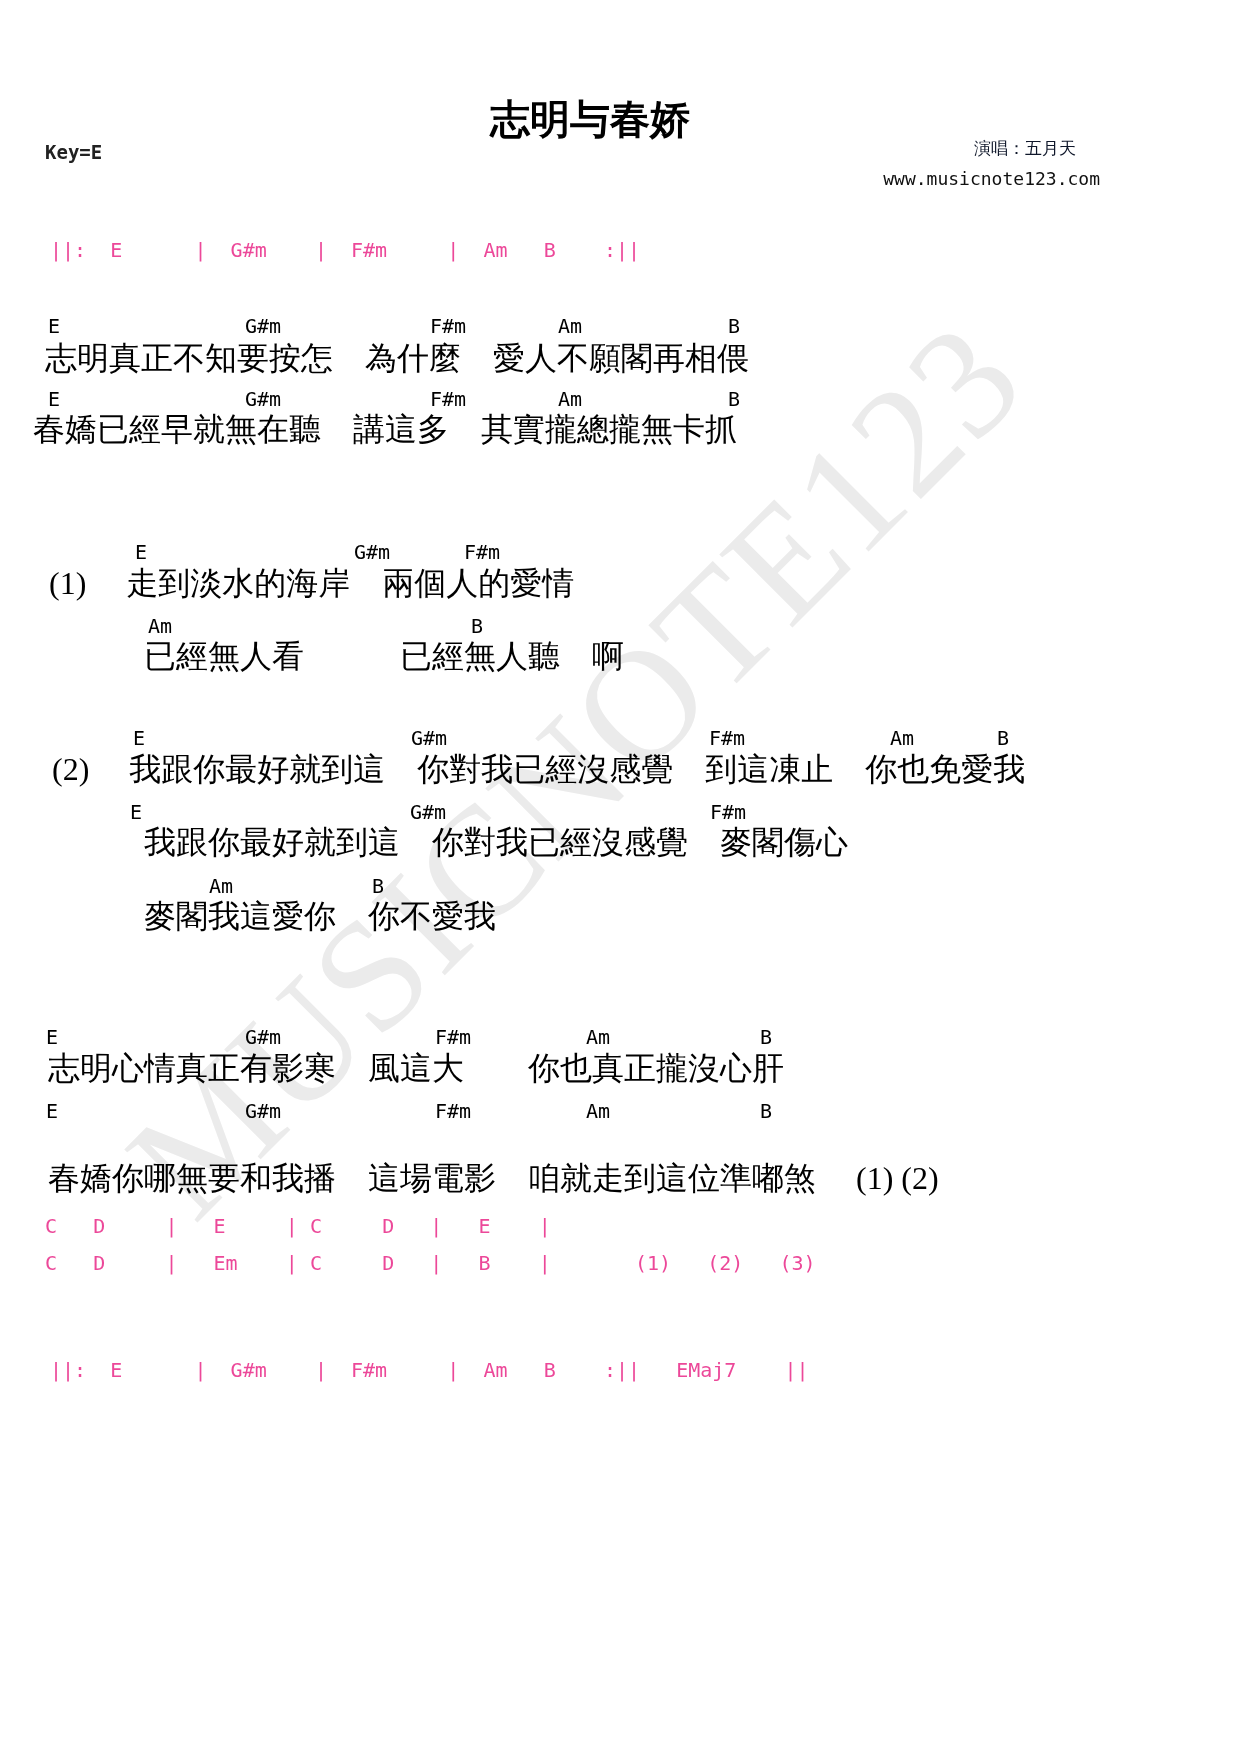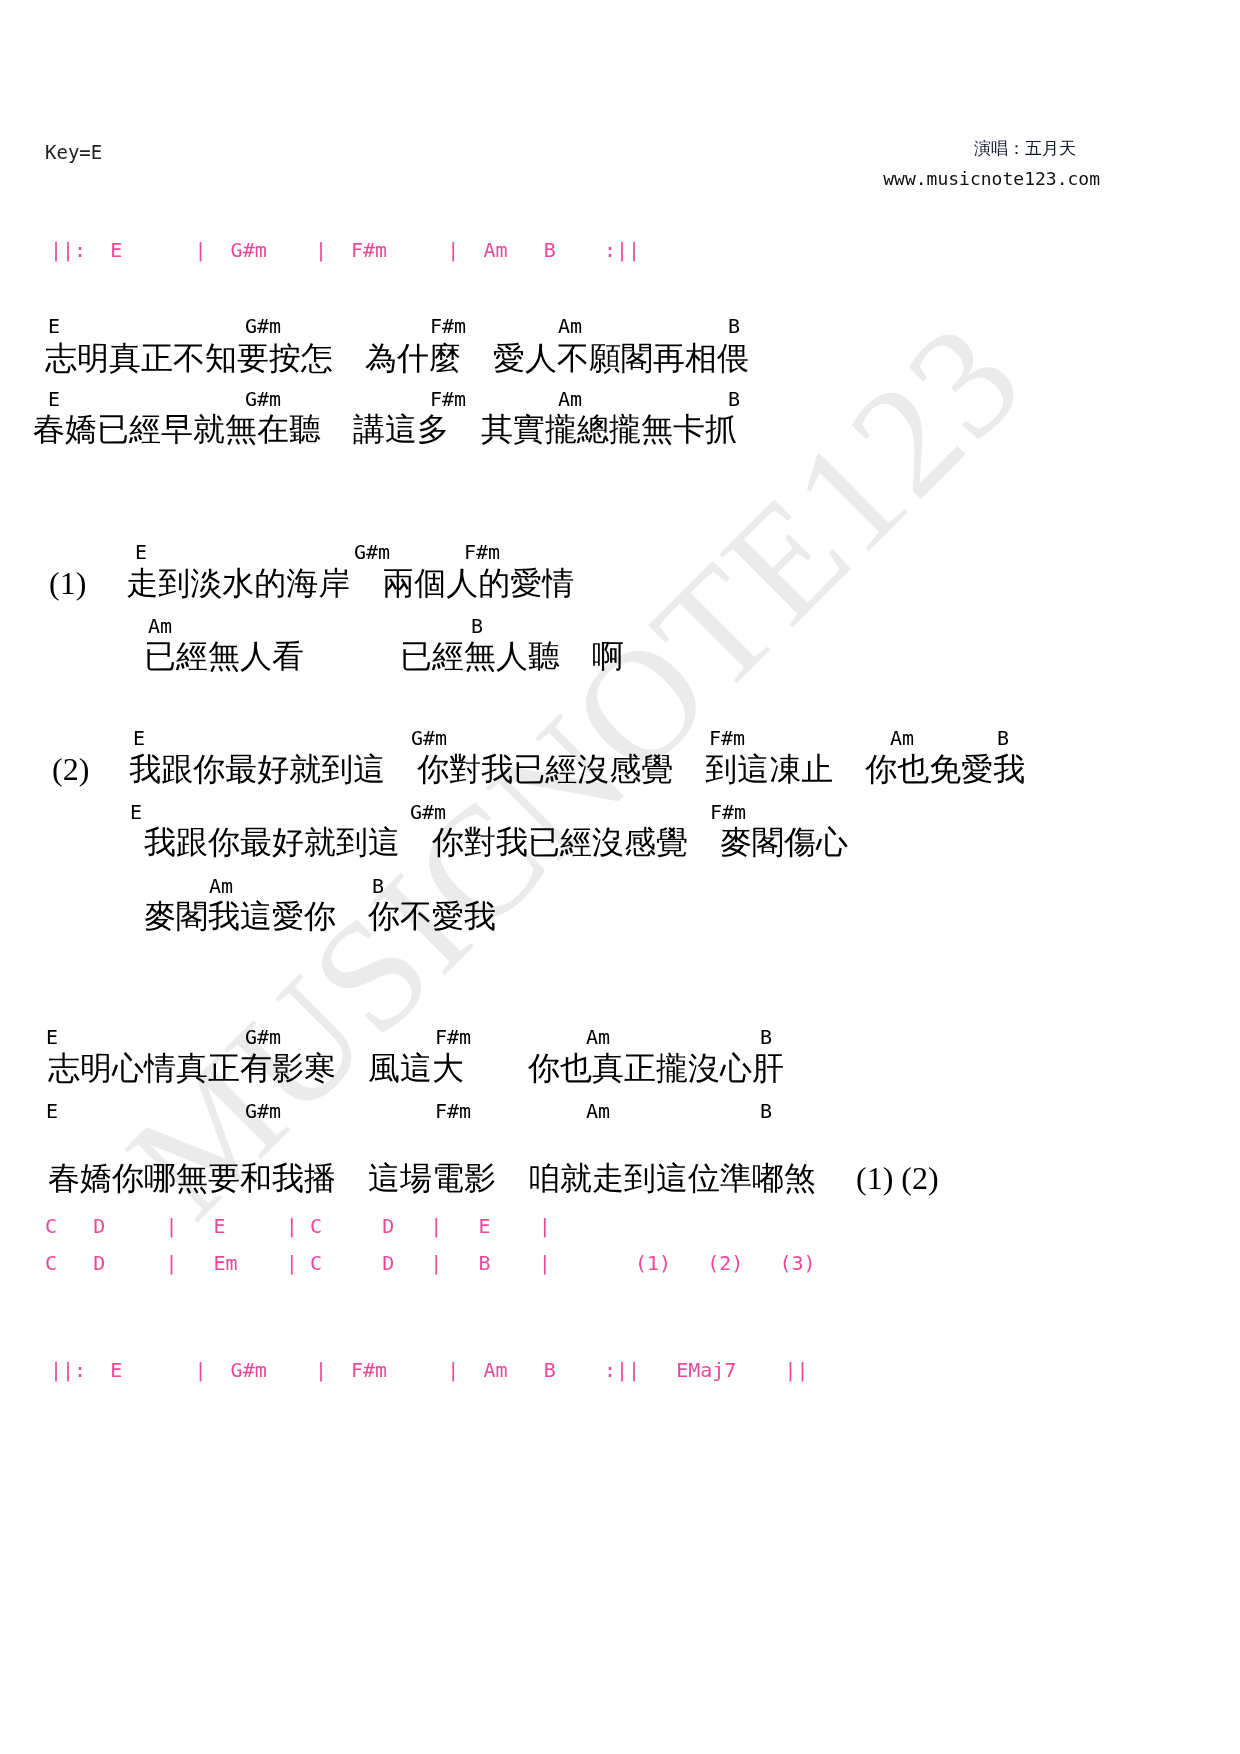--- a/index.html
+++ b/index.html
@@ -30,21 +30,21 @@
   .content{position:absolute;inset:0;z-index:1;}
   .song-title{
     position:absolute;left:0;top:92px;width:1180px;
     margin:0;text-align:center;
     font-family:"DejaVu Sans","Liberation Sans",sans-serif;
     font-weight:bold;font-size:40px;color:#000;
   }
   .key-label{
     position:absolute;left:45px;top:141px;
     font-family:"DejaVu Sans Mono","Liberation Mono",monospace;
-    font-size:19px;color:#222;
+    font-size:19px;color:#222;font-weight:bold;
   }
   .artist-label{
     position:absolute;right:164px;top:137px;
     font-size:17px;color:#0f172a;
   }
   .website{
     position:absolute;right:140px;top:168px;
     font-family:"DejaVu Sans Mono","Liberation Mono",monospace;
     font-size:18px;color:#111;
   }
@@ -63,20 +63,21 @@
     font-family:"DejaVu Sans Mono","Liberation Mono",monospace;
     font-size:20px;line-height:24px;color:#ec4899;
   }
 </style>
 </head>
 <body>
 
 <div class="page">
   <div class="watermark">MUSICNOTE123</div>
   <div class="content">
+    <h1 class="song-title">志明与春娇</h1>
     <div class="key-label">Key=E</div>
     <div class="artist-label">演唱：五月天</div>
     <div class="website">www.musicnote123.com</div>
     <div id="sheet">
         <div class="row mono" style="top: 238px; left: 50px;">||:  E      |  G#m    |  F#m     |  Am   B    :||</div>
         <div class="row chords" style="top: 314px;"><span class="chord" style="left: 48px;">E</span><span class="chord" style="left: 245px;">G#m</span><span class="chord" style="left: 430px;">F#m</span><span class="chord" style="left: 558px;">Am</span><span class="chord" style="left: 728px;">B</span></div>
         <div class="row lyrics" style="top: 340px; left: 45px;">志明真正不知要按怎　為什麼　愛人不願閣再相偎</div>
         <div class="row chords" style="top: 387px;"><span class="chord" style="left: 48px;">E</span><span class="chord" style="left: 245px;">G#m</span><span class="chord" style="left: 430px;">F#m</span><span class="chord" style="left: 558px;">Am</span><span class="chord" style="left: 728px;">B</span></div>
         <div class="row lyrics" style="top: 411px; left: 33px;">春嬌已經早就無在聽　講這多　其實攏總攏無卡抓</div>
         <div class="row chords" style="top: 540px;"><span class="chord" style="left: 135px;">E</span><span class="chord" style="left: 354px;">G#m</span><span class="chord" style="left: 464px;">F#m</span></div>

